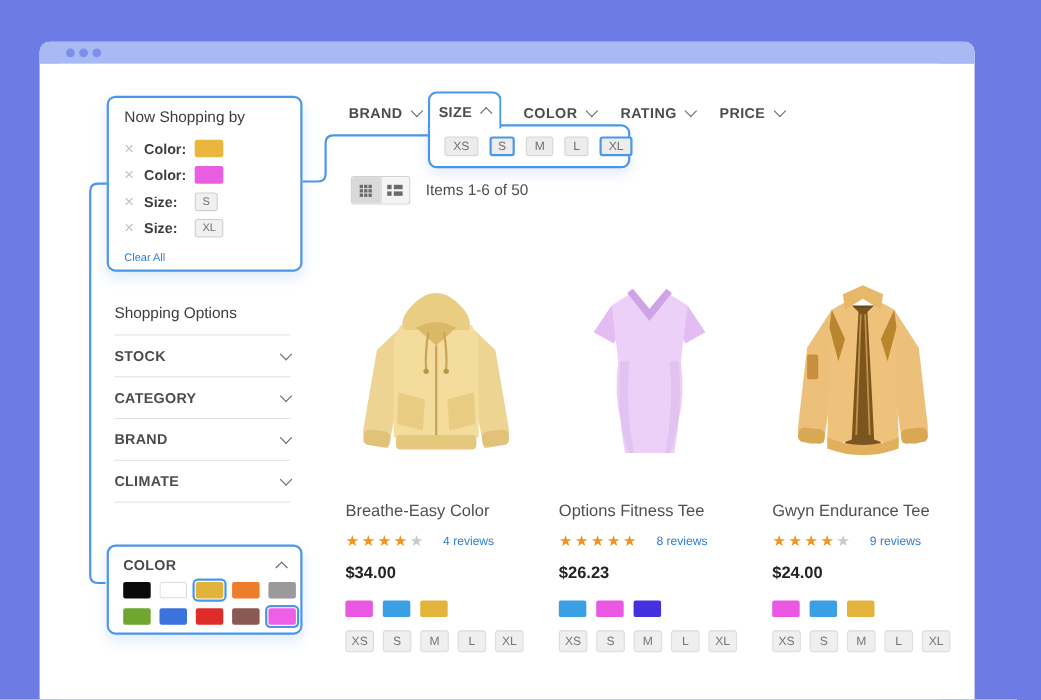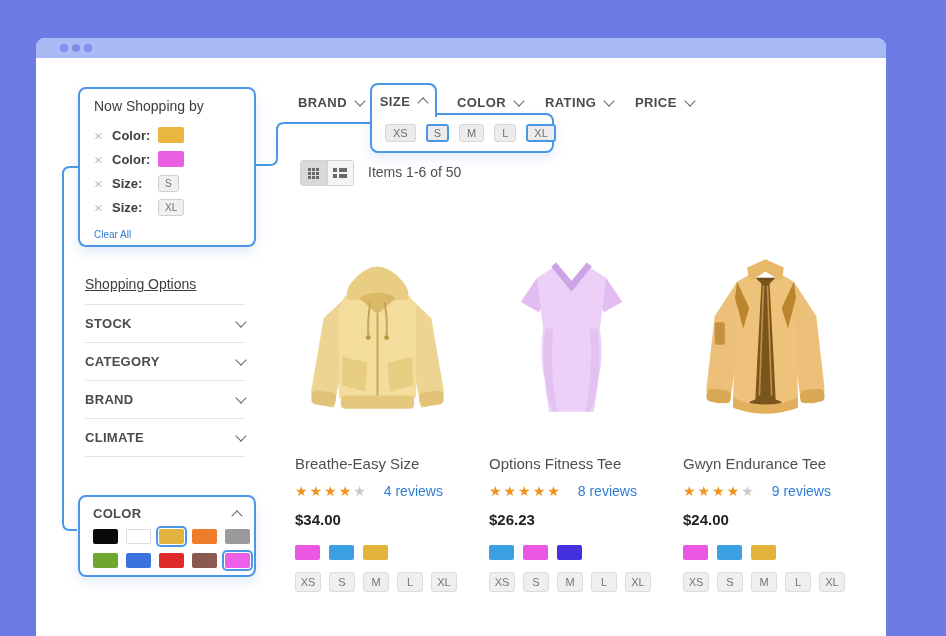--- a/index.html
+++ b/index.html
@@ -9,21 +9,21 @@
     font-family:"Liberation Sans","DejaVu Sans",sans-serif;
     -webkit-font-smoothing:antialiased;
   }
   .stage{position:relative;width:946px;height:636px;}
 
   
   .window{position:absolute;left:36px;top:38px;width:850px;height:598px;
     border-radius:9px 9px 0 0;overflow:hidden;background:#fff;}
   .titlebar{height:20px;background:#a8b9f3;display:flex;align-items:center;padding-left:24px;gap:4px;}
   .dot{width:8px;height:8px;border-radius:50%;background:#7d8fec;}
-  .content{position:relative;width:798px;height:578px;background:#fff;}
+  .content{position:relative;width:798px;height:578px;background:#fff;margin-left:19px;}
 
   
   .connectors{position:absolute;inset:0;pointer-events:none;z-index:1;}
 
   
   .bluebox{position:absolute;background:#fff;border:2px solid #4a97e8;border-radius:8px;
     box-shadow:0 5px 12px rgba(70,130,220,.16);box-sizing:border-box;z-index:2;}
 
   
   .now-shopping{left:42px;top:29px;width:178px;height:160px;padding:9px 14px;}
@@ -59,21 +59,21 @@
   .vt-btn.grid{background:#d9d9d9;}
   .vt-btn.list{background:#f4f4f4;border-left:1px solid #d2d2d2;}
   .ico-grid{display:grid;grid-template-columns:repeat(3,3px);grid-auto-rows:3px;gap:1px;}
   .ico-grid i{background:#6a6a6a;}
   .ico-list{display:grid;grid-template-columns:4px 8px;grid-auto-rows:4px;gap:2px;}
   .ico-list i{background:#6a6a6a;}
   .items-count{position:absolute;left:332px;top:106px;font-size:14px;color:#4f4f4f;z-index:2;}
 
   
   .side{position:absolute;left:49px;top:218px;width:160px;z-index:2;}
-  .side-title{font-size:14px;color:#3d3d3d;padding-bottom:12px;border-bottom:1px solid #e3e3e3;text-decoration:underline;}
+  .side-title{font-size:14px;color:#3d3d3d;padding-bottom:12px;border-bottom:1px solid #e3e3e3;}
   .acc-row{height:37px;display:flex;align-items:center;justify-content:space-between;
     border-bottom:1px solid #e3e3e3;cursor:pointer;}
   .acc-label{font-size:13px;font-weight:bold;color:#4b4b4b;letter-spacing:.3px;display:flex;align-items:center;gap:8px;}
   .badge{width:20px;height:20px;border-radius:50%;background:#7e97ec;display:flex;align-items:center;justify-content:center;}
 
   
   .color-panel{left:42px;top:437px;width:178px;height:82px;padding:9px 13px;}
   .cp-head{display:flex;align-items:center;justify-content:space-between;margin-bottom:8px;cursor:pointer;}
   .cp-title{font-size:13px;font-weight:bold;color:#4b4b4b;letter-spacing:.3px;}
   .swgrid{display:grid;grid-template-columns:repeat(5,25px);grid-auto-rows:15px;column-gap:8px;row-gap:9px;}
@@ -82,21 +82,21 @@
   .sw.sel{box-shadow:0 0 0 1px #fff,0 0 0 3px #4a97e8;}
 
   
   .card{position:absolute;top:179px;width:168px;z-index:2;}
   .card.c0{left:259px;} .card.c1{left:453px;} .card.c2{left:647px;}
   .pimg{width:165px;height:193px;}
   .pname{font-size:15px;color:#4f4f4f;margin-top:21px;}
   .prow{display:flex;align-items:center;margin-top:11px;}
   .stars{font-family:"DejaVu Sans",sans-serif;font-size:14px;letter-spacing:2px;color:#f0941e;}
   .stars .empty{color:#c9c9c9;}
-  .reviews{font-size:14px;color:#2e7cd6;margin-left:16px;cursor:pointer;}
+  .reviews{font-size:11px;color:#2e7cd6;margin-left:16px;cursor:pointer;}
   .price{font-size:15px;font-weight:bold;color:#232323;margin-top:12px;}
   .pswatches{display:flex;gap:9px;margin-top:17px;}
   .psw{width:25px;height:15px;border-radius:2px;cursor:pointer;}
   .psizes{display:flex;gap:8px;margin-top:12px;}
   .psz{background:#efefef;border:1px solid #dcdcdc;border-radius:3px;font-size:11px;color:#757575;
     padding:3px 0;width:26px;text-align:center;cursor:pointer;box-sizing:border-box;}
 </style>
 </head>
 <body>
 
@@ -242,21 +242,21 @@
           <path d="M62,60 L80,76 L98,60 Q80,50 62,60 Z" fill="#d9b968"></path>
           <rect x="44" y="156" width="72" height="13" rx="4" fill="#e6c87d"></rect>
           <line x1="80" y1="76" x2="80" y2="156" stroke="#c9a55a" stroke-width="2"></line>
           <path d="M73,64 Q70,82 71,97" stroke="#c9a55a" stroke-width="2" fill="none"></path>
           <path d="M87,64 Q90,82 89,97" stroke="#c9a55a" stroke-width="2" fill="none"></path>
           <circle cx="71" cy="99" r="2.4" fill="#b8963f"></circle>
           <circle cx="89" cy="99" r="2.4" fill="#b8963f"></circle>
           <path d="M46,118 L70,124 L68,152 L45,146 Z" fill="#e8cc82"></path>
           <path d="M114,118 L90,124 L92,152 L115,146 Z" fill="#e8cc82"></path>
         </svg>
-        <div class="pname">Breathe-Easy Size</div>
+        <div class="pname">Breathe-Easy Color</div>
         <div class="prow">
           <span class="stars"><span>★★★★</span><span class="empty">★</span></span>
           <span class="reviews">4 reviews</span>
         </div>
         <div class="price">$34.00</div>
         <div class="pswatches">
           <span class="psw" style="background: rgb(233, 87, 227);"></span>
           <span class="psw" style="background: rgb(59, 159, 227);"></span>
           <span class="psw" style="background: rgb(227, 179, 60);"></span>
         </div>

